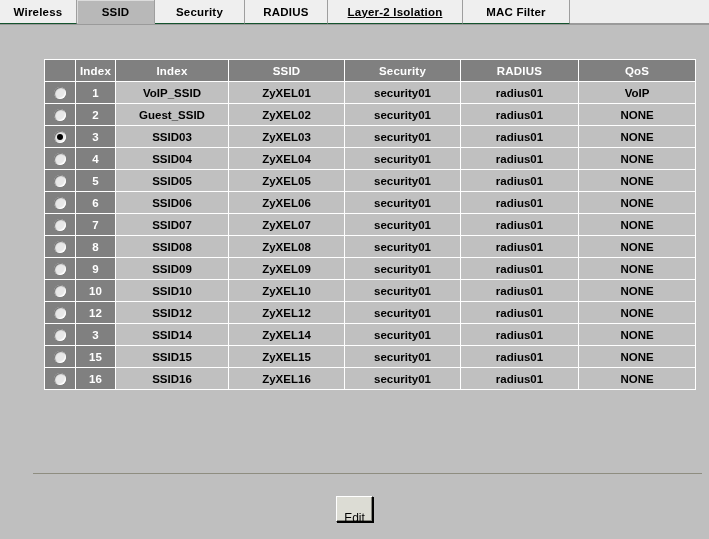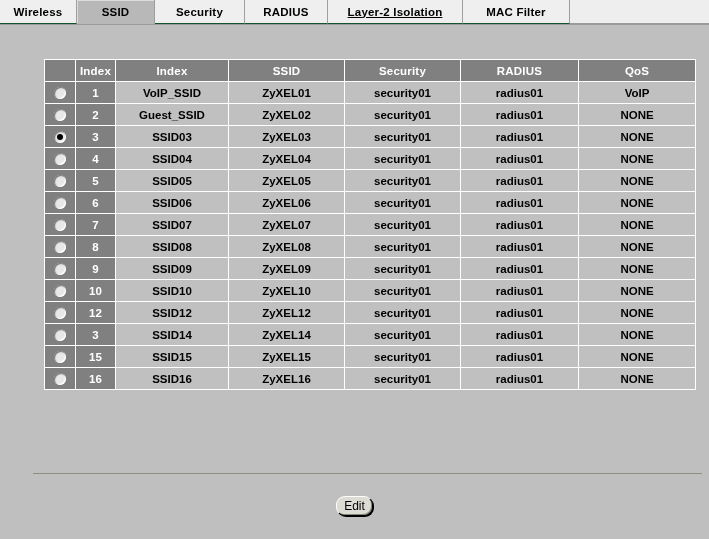--- a/index.html
+++ b/index.html
@@ -168,34 +168,33 @@
     position: absolute;
     left: 0;
     top: 471px;
     width: 709px;
     display: flex;
     justify-content: center;
   }
   .btn {
     min-width: 36px;
     height: 20px;
-    padding: 0 7px;
+    padding: 12px 7px;
     font-family: "Liberation Sans", sans-serif;
     font-size: 12px;
     color: #000000;
     background: #dcdcd4;
     border-top: 1px solid #ffffff;
     border-left: 1px solid #ffffff;
     border-right: 1px solid #000000;
     border-bottom: 1px solid #000000;
     box-shadow: 1px 1px 0 #000000, inset -1px -1px 0 #85857e;
     cursor: pointer;
     line-height: 18px;
     box-sizing: border-box;
-    border-radius: 9px;
   }
 </style>
 </head>
 <body>
 
 <div class="tabbar">
   <div id="tabs-container" style="display:flex;">
       <div class="tab" style="width: 77px;">
         <span>Wireless</span>
       </div>

